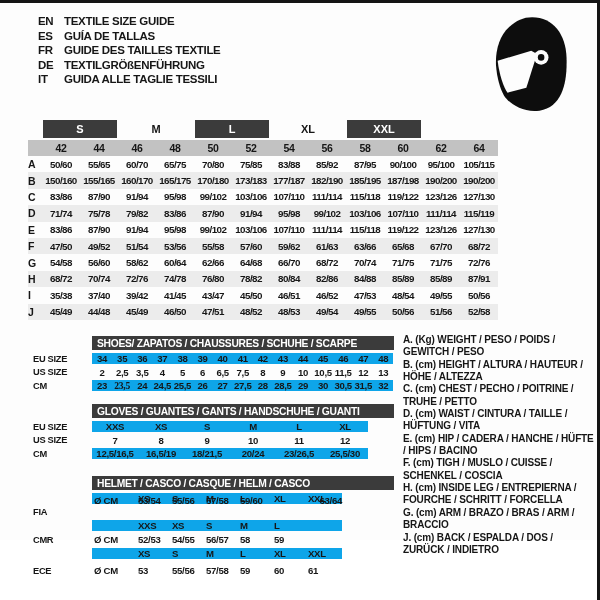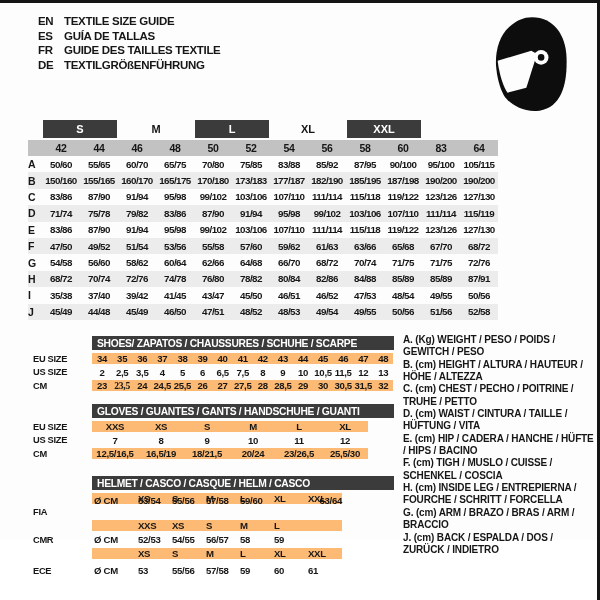--- a/index.html
+++ b/index.html
@@ -32,21 +32,21 @@
   .data-row.alt{background:#ececec;}
 
   
   .section-bar{position:absolute;left:92px;width:302px;height:14px;background:#3b3b3b;color:#fff;
     font-weight:bold;font-size:10.3px;letter-spacing:-0.3px;display:flex;align-items:center;
     padding-left:5px;box-sizing:border-box;white-space:nowrap;}
   .section-rows{position:absolute;left:33px;}
   .srow{display:flex;height:13.6px;align-items:center;font-weight:bold;font-size:9.6px;letter-spacing:-0.3px;}
   .srow-label{width:59px;flex:0 0 59px;font-size:9.3px;}
   .srow-cells{display:flex;}
-  .srow-cells.shaded{background:#fdba74;}
+  .srow-cells.shaded{background:#0ea5e9;}
   .scell{text-align:center;white-space:nowrap;}
 
   .hrow-cm{width:46px;flex:0 0 46px;text-align:left;padding-left:2px;box-sizing:border-box;}
   .hrow-gap{margin-top:4px;}
 
   
   .legend{position:absolute;left:403px;top:334px;width:192px;}
   .legend-item{font-weight:bold;font-size:10px;line-height:12.35px;letter-spacing:-0.15px;}
 </style>
 </head>
@@ -65,20 +65,24 @@
         <span class="lang-code">ES</span>
         <span class="lang-text">GUÍA DE TALLAS</span>
       </div>
       <div class="lang-row">
         <span class="lang-code">FR</span>
         <span class="lang-text">GUIDE DES TAILLES TEXTILE</span>
       </div>
       <div class="lang-row">
         <span class="lang-code">DE</span>
         <span class="lang-text">TEXTILGRÖßENFÜHRUNG</span>
+      </div>
+      <div class="lang-row">
+        <span class="lang-code">IT</span>
+        <span class="lang-text">GUIDA ALLE TAGLIE TESSILI</span>
       </div>
     </div>
 
   <div class="helmet-pic">
     <svg viewBox="0 0 100 125" width="82" height="104" aria-hidden="true">
       <path d="M55 3 C81 3 96 24 97 52 C98 83 92 112 64 117 C44 120 27 108 21 99 C16 91 12 76 11 62 C10 44 15 26 27 15 C36 7 44 3 55 3 Z" fill="#0d0d0d"></path>
       <path d="M13 56 L54 44 L61 48 L48 89 L25 95 C20 88 15 73 13 56 Z" fill="#fdfdfd"></path>
       <circle cx="66" cy="52" r="9" fill="#fdfdfd"></circle>
       <circle cx="66" cy="52" r="4" fill="#0d0d0d"></circle>
     </svg>
@@ -99,21 +103,21 @@
         <span class="tcell">42</span>
         <span class="tcell">44</span>
         <span class="tcell">46</span>
         <span class="tcell">48</span>
         <span class="tcell">50</span>
         <span class="tcell">52</span>
         <span class="tcell">54</span>
         <span class="tcell">56</span>
         <span class="tcell">58</span>
         <span class="tcell">60</span>
-        <span class="tcell">83</span>
+        <span class="tcell">62</span>
         <span class="tcell">64</span>
       </div>
       <div class="data-row">
         <span class="letter-cell">A</span>
         <span class="tcell">50/60</span>
         <span class="tcell">55/65</span>
         <span class="tcell">60/70</span>
         <span class="tcell">65/75</span>
         <span class="tcell">70/80</span>
         <span class="tcell">75/85</span>

